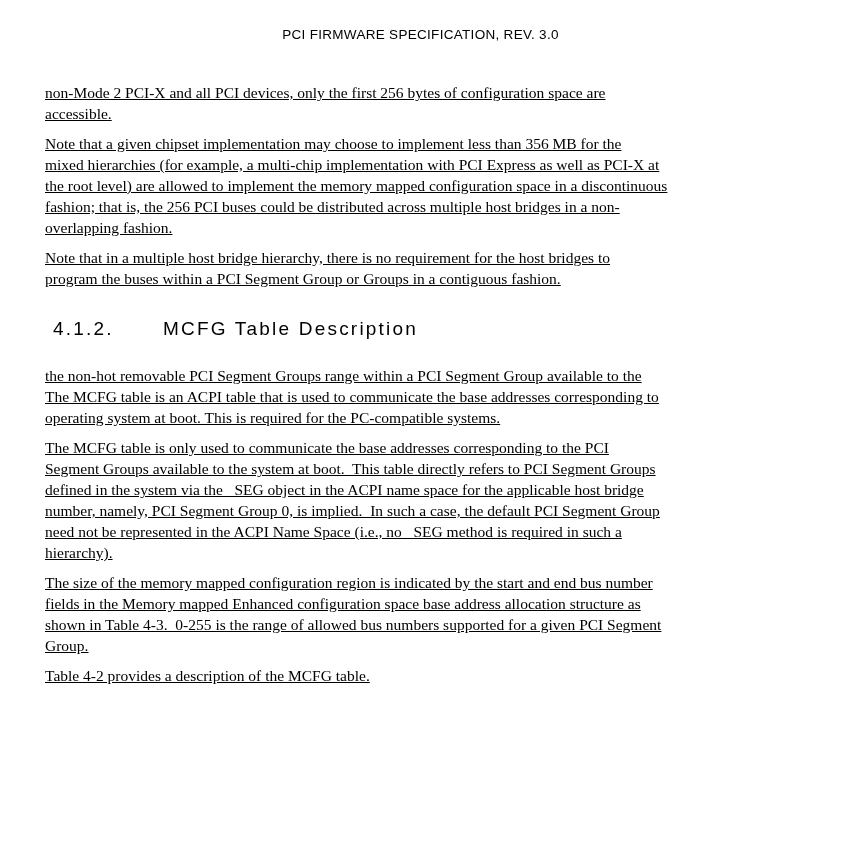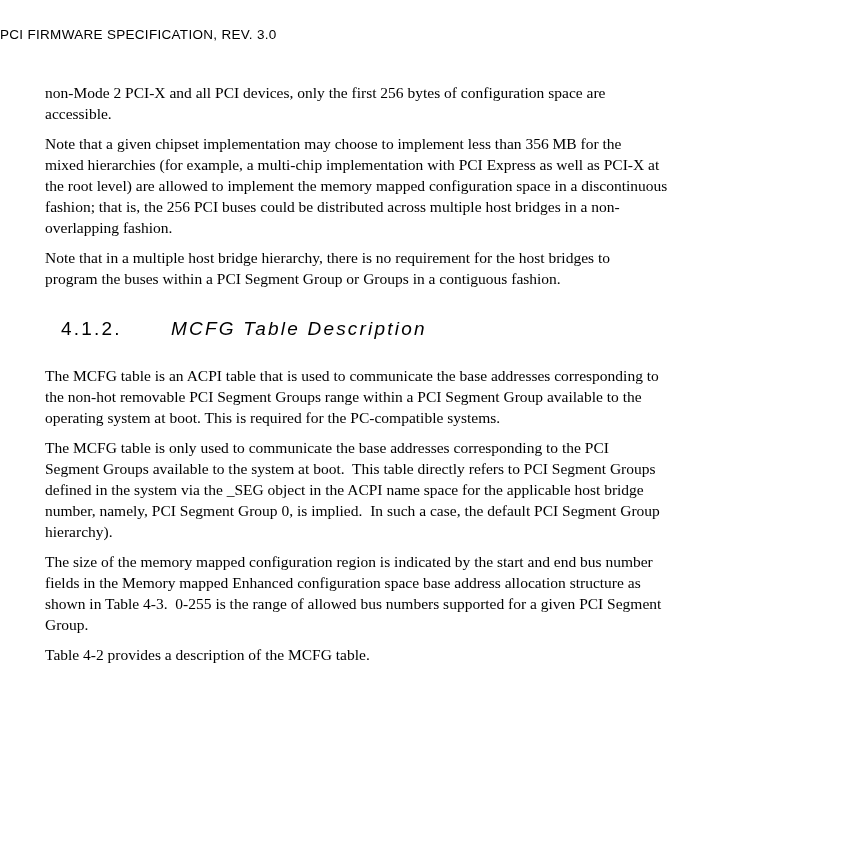--- a/index.html
+++ b/index.html
@@ -14,59 +14,60 @@
     height: 860px;
     background: #ffffff;
     color: #000000;
     overflow: hidden;
   }
   .running-header {
     position: absolute;
     top: 27px;
     left: 0;
     right: 0;
+    text-align: center;
     font-family: "Liberation Sans", sans-serif;
     font-size: 13.5px;
     letter-spacing: 0.3px;
     color: #000000;
   }
   .content {
     position: absolute;
     left: 45px;
     top: 82px;
     width: 750px;
   }
   .paragraph {
     margin: 0 0 9px 0;
+    text-decoration: underline;
   }
   .line {
     font-family: "Liberation Serif", "DejaVu Serif", serif;
     font-size: 15.5px;
     line-height: 21px;
     white-space: pre;
     color: #000000;
   }
   .section-heading {
-    margin: 28px 0 24px 16px;
+    margin: 28px 0 24px 8px;
     font-family: "Liberation Sans", "DejaVu Sans", sans-serif;
     font-size: 19px;
     line-height: 24px;
     letter-spacing: 2.2px;
     color: #000000;
     display: flex;
     align-items: flex-end;
   }
   .heading-number {
     display: inline-block;
     width: 110px;
     flex: 0 0 110px;
   }
   .heading-title {
     display: inline-block;
-    font-style: italic;
   }
 </style>
 </head>
 <body>
 
 <div class="page">
   <div class="running-header">PCI FIRMWARE SPECIFICATION, REV. 3.0</div>
   <div class="content">
       <div class="paragraph">
         <div class="line">non-Mode 2 PCI-X and all PCI devices, only the first 256 bytes of configuration space are</div>
@@ -81,29 +82,30 @@
       </div>
       <div class="paragraph">
         <div class="line">Note that in a multiple host bridge hierarchy, there is no requirement for the host bridges to</div>
         <div class="line">program the buses within a PCI Segment Group or Groups in a contiguous fashion.</div>
       </div>
       <div class="section-heading">
         <span class="heading-number">4.1.2.</span>
         <span class="heading-title">MCFG Table Description</span>
       </div>
       <div class="paragraph">
+        <div class="line">the non-hot removable PCI Segment Groups range within a PCI Segment Group available to the</div>
         <div class="line">The MCFG table is an ACPI table that is used to communicate the base addresses corresponding to</div>
-        <div class="line">the non-hot removable PCI Segment Groups range within a PCI Segment Group available to the</div>
         <div class="line">operating system at boot. This is required for the PC-compatible systems.</div>
       </div>
       <div class="paragraph">
         <div class="line">The MCFG table is only used to communicate the base addresses corresponding to the PCI</div>
         <div class="line">Segment Groups available to the system at boot.  This table directly refers to PCI Segment Groups</div>
         <div class="line">defined in the system via the _SEG object in the ACPI name space for the applicable host bridge</div>
         <div class="line">number, namely, PCI Segment Group 0, is implied.  In such a case, the default PCI Segment Group</div>
+        <div class="line">need not be represented in the ACPI Name Space (i.e., no _SEG method is required in such a</div>
         <div class="line">hierarchy).</div>
       </div>
       <div class="paragraph">
         <div class="line">The size of the memory mapped configuration region is indicated by the start and end bus number</div>
         <div class="line">fields in the Memory mapped Enhanced configuration space base address allocation structure as</div>
         <div class="line">shown in Table 4-3.  0-255 is the range of allowed bus numbers supported for a given PCI Segment</div>
         <div class="line">Group.</div>
       </div>
       <div class="paragraph">
         <div class="line">Table 4-2 provides a description of the MCFG table.</div>

